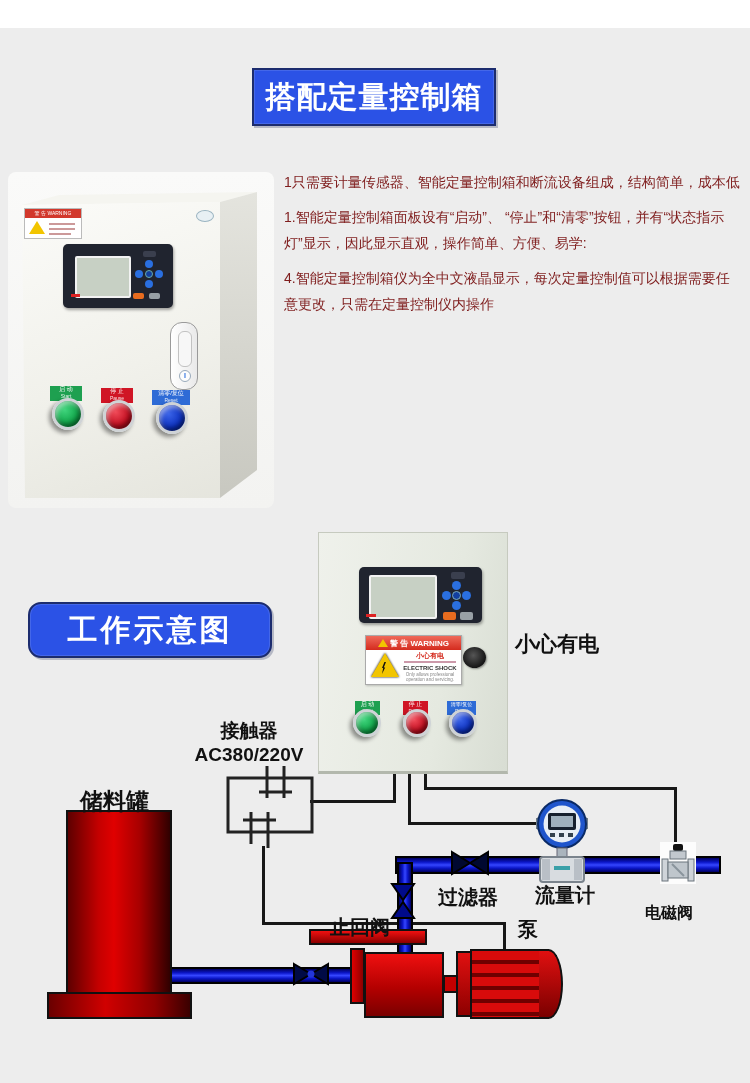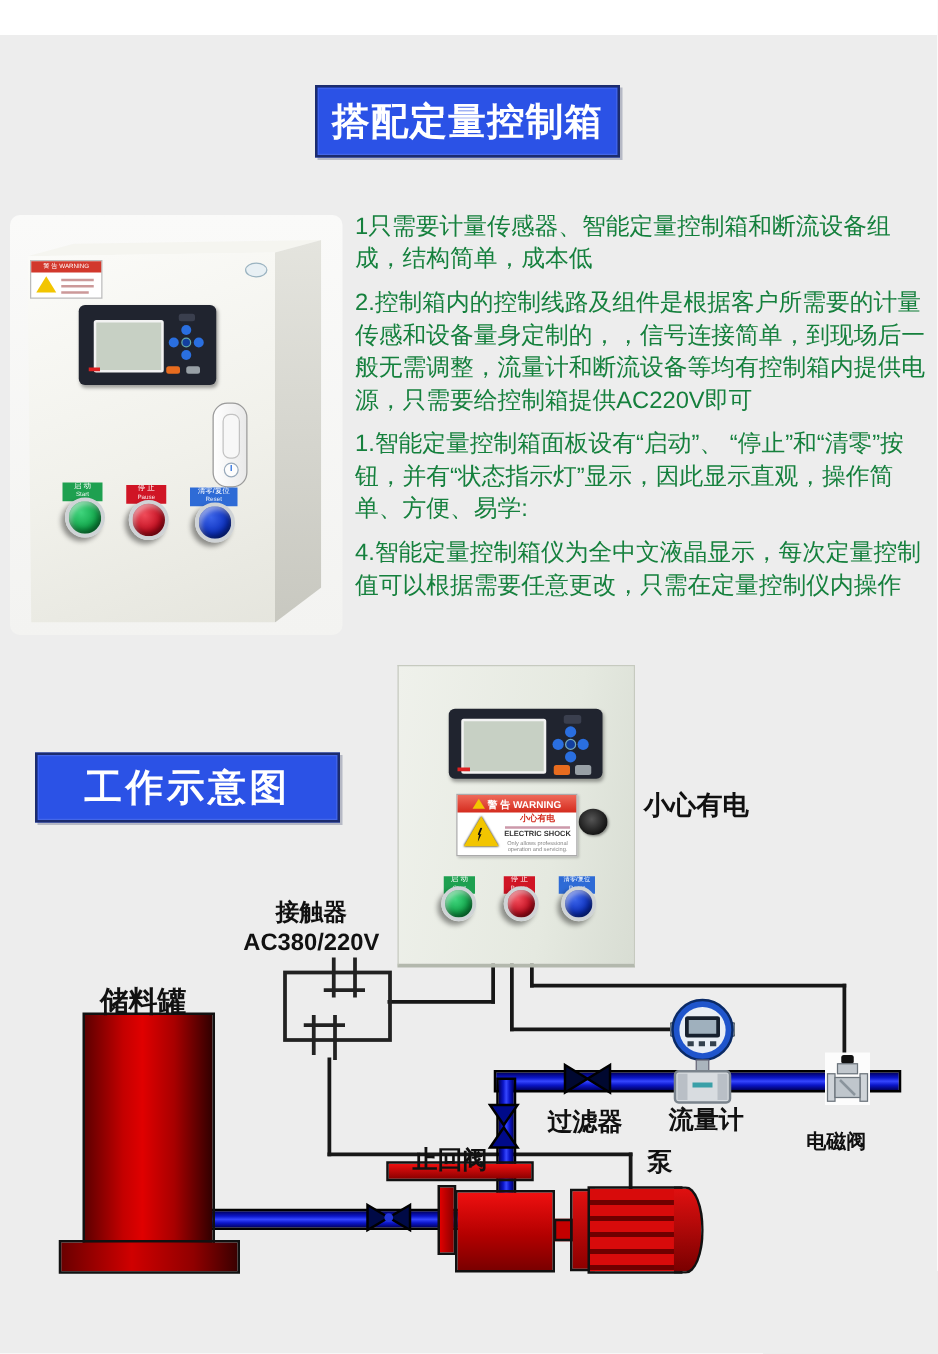--- a/index.html
+++ b/index.html
@@ -6,25 +6,25 @@
   #root{position:relative;width:750px;height:1083px;overflow:hidden;background:#ffffff;
         font-family:"Liberation Sans","DejaVu Sans",sans-serif;color:#1c1c1c;}
   .abs{position:absolute;}
   .gray-panel{left:0;top:28px;width:750px;height:1055px;background:#ededed;}
 
   
   .banner{background:#2b52e6;border:2px solid #1c2c6e;color:#fff;display:flex;
           align-items:center;justify-content:center;font-weight:700;
           box-shadow:inset 0 0 0 1px rgba(255,255,255,.12), 2px 2px 0 rgba(20,30,80,.25);}
   .banner-1{left:252px;top:68px;width:240px;height:54px;font-size:30px;letter-spacing:1px;}
-  .banner-2{left:28px;top:602px;width:240px;height:52px;font-size:30px;letter-spacing:3px;}
+  .banner-2{left:28px;top:602px;width:240px;height:52px;font-size:30px;letter-spacing:3px;border-radius:13px;}
 
   
   .features{left:284px;top:169px;width:456px;}
-  .features p{margin:0 0 9px 0;font-size:19px;line-height:26px;color:#15803d;}
+  .features p{margin:0 0 9px 0;font-size:14px;line-height:26px;color:#7f1d1d;}
 
   
   .photo{left:8px;top:172px;width:266px;height:336px;background:linear-gradient(180deg,#fafaf9,#f3f3f1);border-radius:8px;}
   .cab-face{position:absolute;left:0;top:0;width:266px;height:336px;}
   .cab-front{clip-path:polygon(14px 33px,212px 30px,212px 326px,17px 326px);
              background:linear-gradient(160deg,#fdfdfb 0%,#f1f1eb 55%,#e3e3db 100%);}
   .cab-side{clip-path:polygon(212px 30px,249px 20px,249px 298px,212px 326px);
             background:linear-gradient(180deg,#e6e6e0,#c7c7bf);}
   .cab-top{clip-path:polygon(14px 33px,212px 30px,249px 20px,51px 23px);background:#f5f5f0;}
   .sticker-mini{left:16px;top:36px;width:56px;height:29px;background:#fff;border:1px solid #bbb;}
@@ -106,21 +106,20 @@
 
 <div id="root">
   <div class="abs gray-panel"></div>
 
   <div class="abs banner banner-1">
     <span>搭配定量控制箱</span>
   </div>
 
   <div class="abs features">
     <p>1只需要计量传感器、智能定量控制箱和断流设备组成，结构简单，成本低</p>
-    <p>2.控制箱内的控制线路及组件是根据客户所需要的计量传感和设备量身定制的，，信号连接简单，到现场后一般无需调整，流量计和断流设备等均有控制箱内提供电源，只需要给控制箱提供AC220V即可</p>
     <p>1.智能定量控制箱面板设有“启动”、 “停止”和“清零”按钮，并有“状态指示灯”显示，因此显示直观，操作简单、方便、易学:</p>
     <p>4.智能定量控制箱仪为全中文液晶显示，每次定量控制值可以根据需要任意更改，只需在定量控制仪内操作</p>
   </div>
 
   <div class="abs photo">
     <div class="cab-face cab-top"></div>
     <div class="cab-face cab-side"></div>
     <div class="cab-face cab-front"></div>
 
     <div class="abs sticker-mini">

